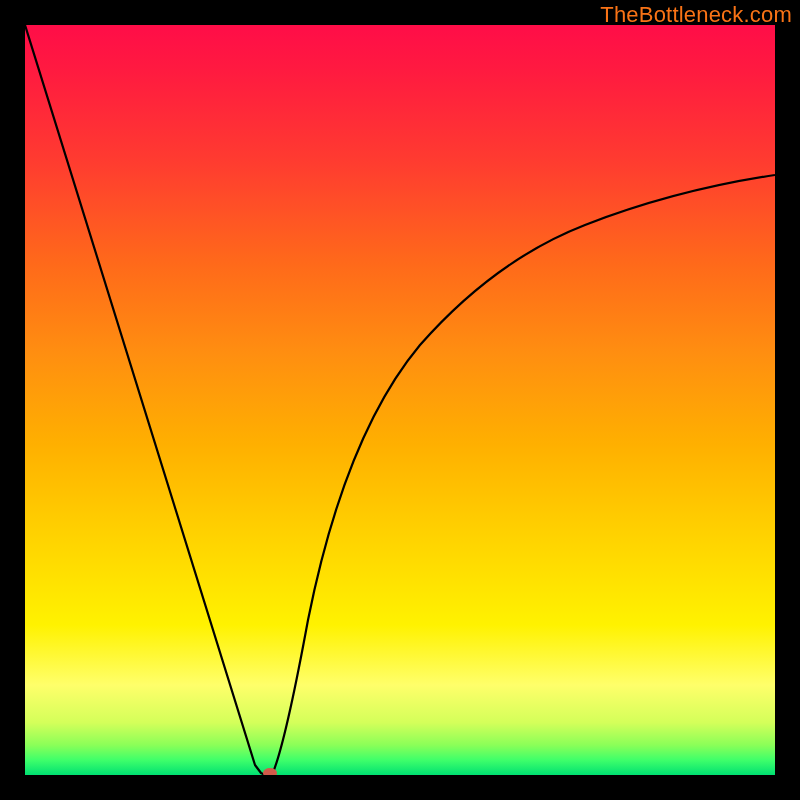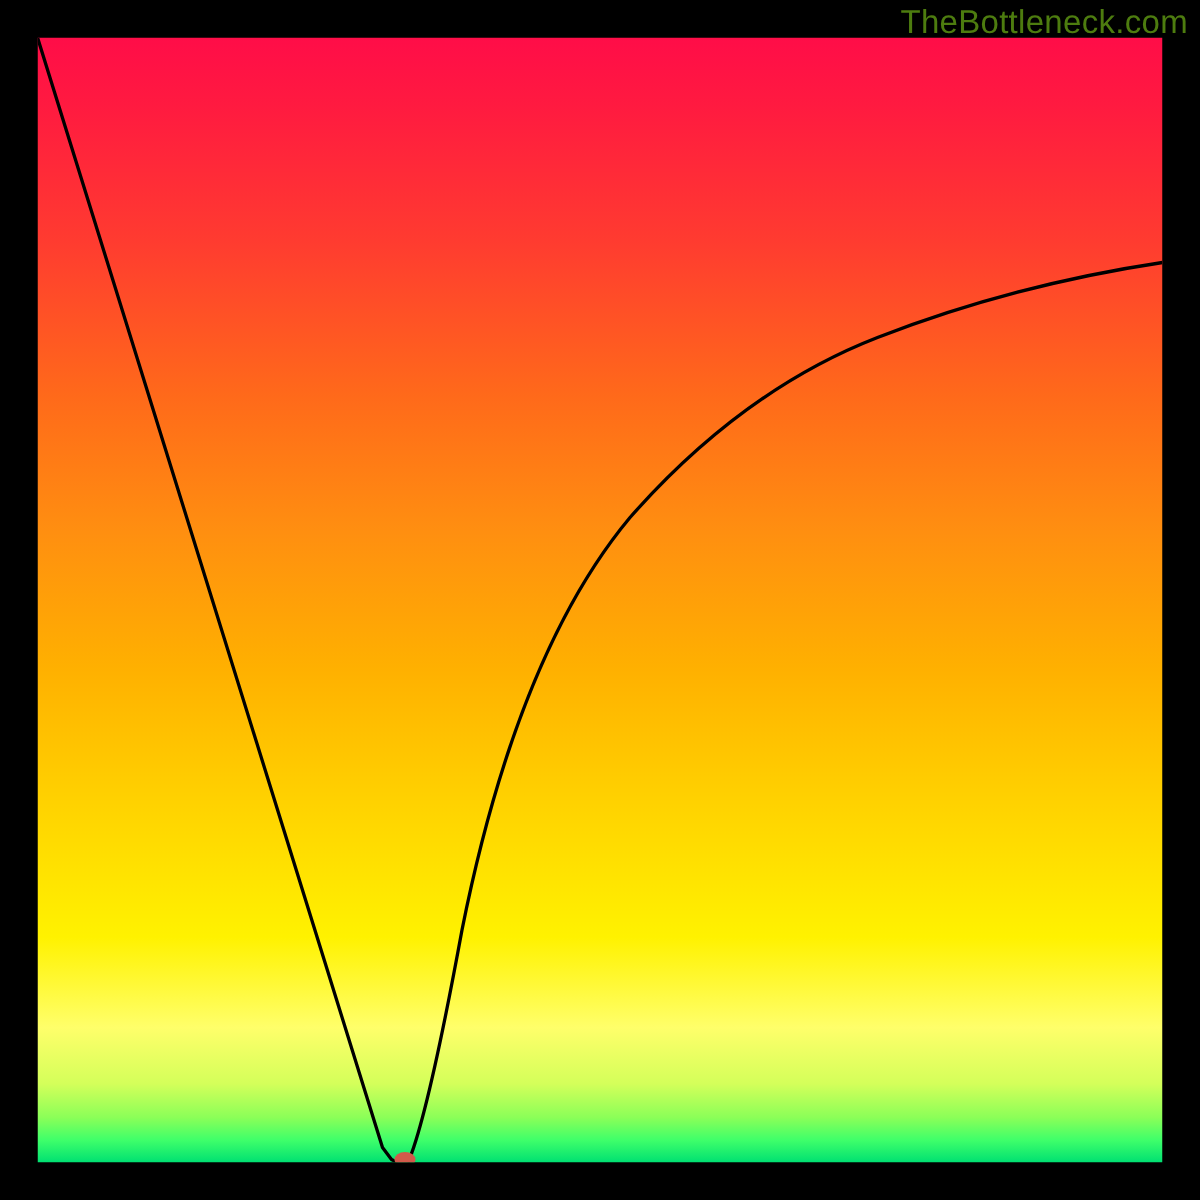--- a/index.html
+++ b/index.html
@@ -22,21 +22,21 @@
     left: 25px;
     top: 25px;
     width: 750px;
     height: 750px;
     overflow: hidden;
   }
   .attrib {
     position: absolute;
     top: 2px;
     right: 8px;
-    color: #4d7c0f;
+    color: #f97316;
     font-size: 22px;
     font-weight: 500;
     letter-spacing: 0.2px;
   }
   
   .gradient {
     position: absolute;
     inset: 0;
     background: linear-gradient(to bottom,
       #ff0d48 0%,

